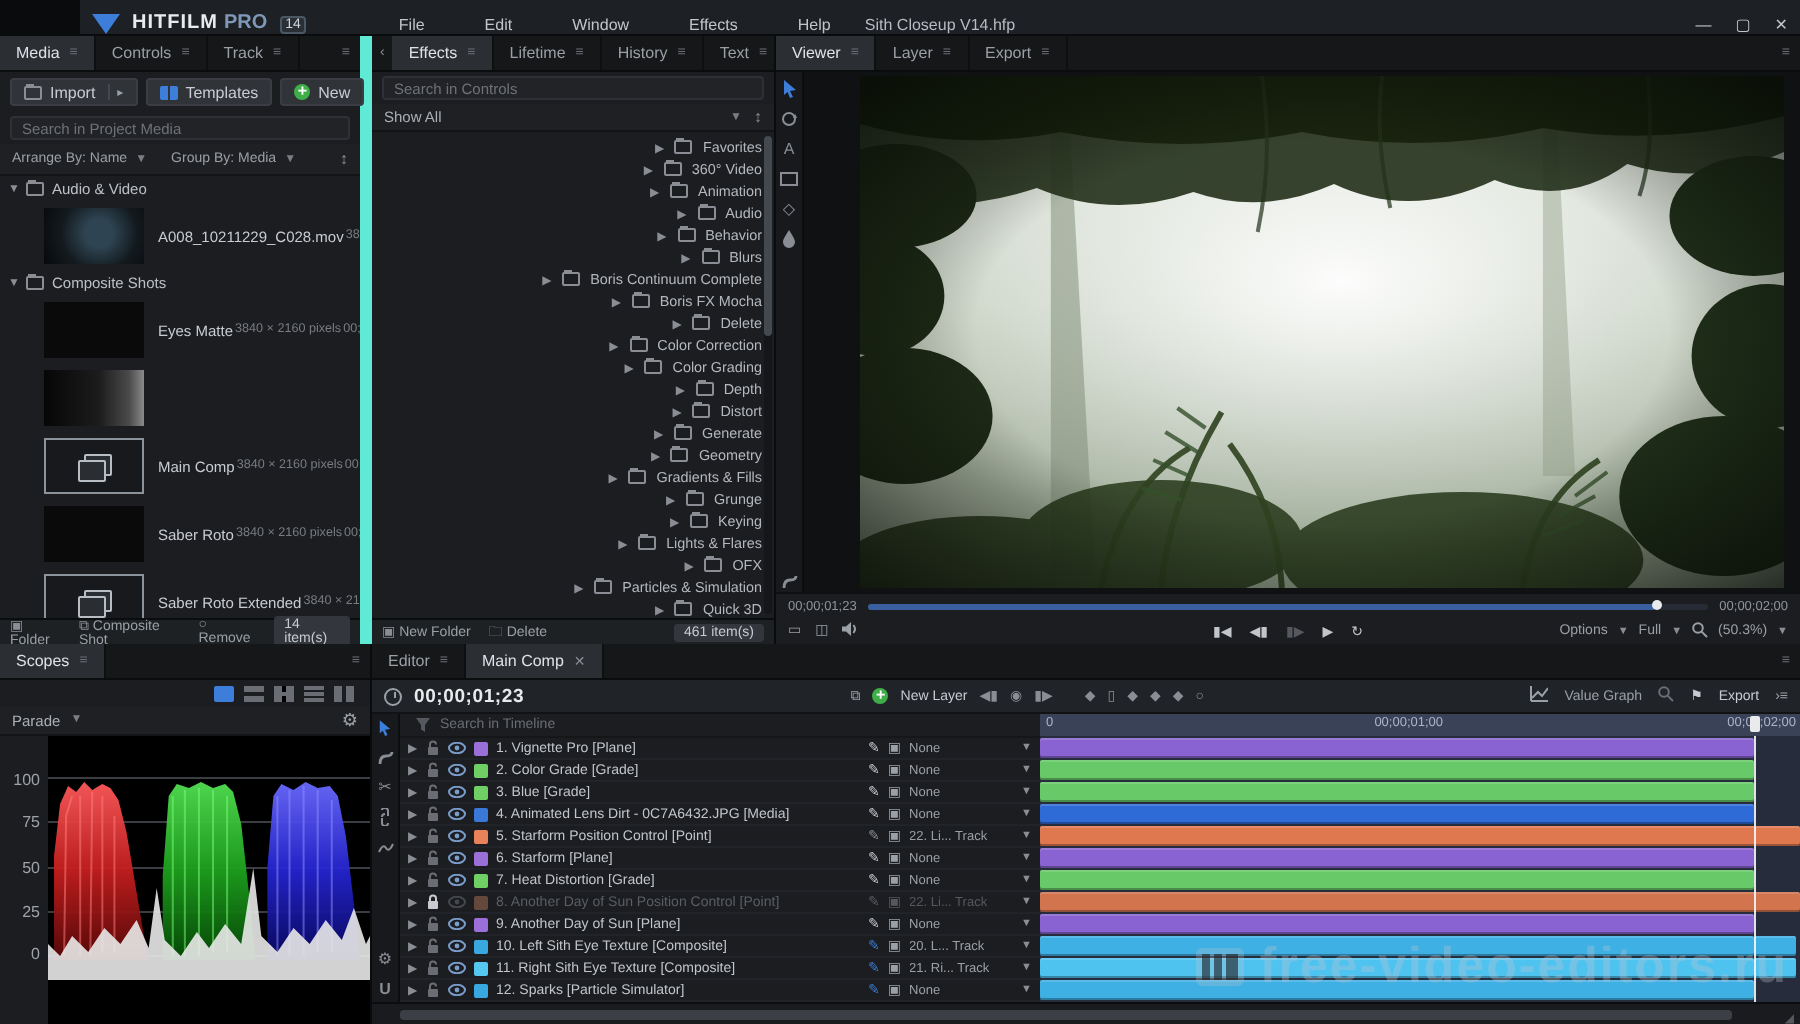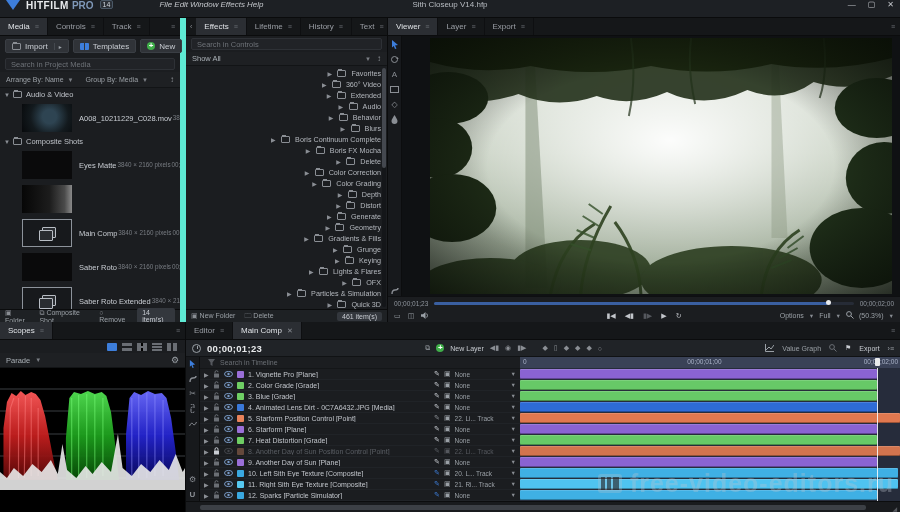--- a/index.html
+++ b/index.html
@@ -1,29 +1,29 @@
 <!DOCTYPE html>
 <html><head>
 <meta charset="utf-8">
 <style>
   * { margin:0; padding:0; box-sizing:border-box; }
   html,body { width:900px; height:512px; overflow:hidden; background:#0a0b0c;
     font-family:"Liberation Sans", sans-serif; color:#c8cbd0; }
   .app { width:900px; height:512px; display:flex; flex-direction:column; position:relative; }
 
   
-  .titlebar { height:18px; background:#1d2024; display:flex; align-items:flex-start; gap:6px;
-    padding:0 6px; border-bottom:1px solid #0a0b0c; flex:0 0 18px; }
+  .titlebar { height:18px; background:#1d2024; display:flex; align-items:flex-end; gap:6px;
+    padding:0 6px; border-bottom:1px solid #0a0b0c; flex:0 0 18px;margin-left:40px; }
   .logo-tri { width:0; height:0; border-left:7px solid transparent; border-right:7px solid transparent;
     border-top:10px solid #3d7edb; }
   .logo-text { font-size:10px; font-weight:bold; color:#e9ebee; letter-spacing:.5px; }
   .logo-accent { font-size:10px; font-weight:bold; color:#7f98b8; margin-left:-3px; }
   .ver-badge { font-size:7px; background:#2a2f36; border:1px solid #4a5866; color:#cfd5dc;
     padding:0 2px; border-radius:2px; }
-  .menus { display:flex; gap:2px; margin-left:40px;font-style:italic; }
+  .menus { display:flex; gap:30px; margin-left:40px; }
   .menus span { font-size:8px; color:#c2c5ca; }
   .doc-title { position:absolute; left:0; right:0; text-align:center; font-size:8px; color:#b8bcc2; pointer-events:none; }
   .titlebar { position:relative; }
   .win-controls { margin-left:auto; display:flex; gap:12px; z-index:2; }
   .win-controls span { font-size:8px; color:#c2c5ca; }
 
   
   .top-row { height:304px; display:flex; flex:0 0 304px; }
   .bottom-row { height:190px; display:flex; flex:0 0 190px; }
   .panel { background:#1b1d20; display:flex; flex-direction:column; position:relative; }
@@ -372,21 +372,21 @@
             <span>Favorites</span>
           </div>
           <div class="tree-row">
             <span class="tw">▶</span>
             <span class="folder-ic"></span>
             <span>360° Video</span>
           </div>
           <div class="tree-row">
             <span class="tw">▶</span>
             <span class="folder-ic"></span>
-            <span>Extended</span>
+            <span>Animation</span>
           </div>
           <div class="tree-row">
             <span class="tw">▶</span>
             <span class="folder-ic"></span>
             <span>Audio</span>
           </div>
           <div class="tree-row">
             <span class="tw">▶</span>
             <span class="folder-ic"></span>
             <span>Behavior</span>
@@ -652,20 +652,27 @@
         <span class="sic s3"></span>
         <span class="sic s4"></span>
         <span class="sic s5"></span>
       </div>
       <div class="moderow">
         <span>Parade</span>
         <span class="dd-arrow" style="font-size:6px;color:#7a7e84">▼</span>
         <span class="gear-ic">⚙</span>
       </div>
       <div class="scope-body">
+        <div class="scope-axis" id="scope-axis">
+            <span style="top: 15%;">100</span>
+            <span style="top: 30%;">75</span>
+            <span style="top: 46%;">50</span>
+            <span style="top: 61%;">25</span>
+            <span style="top: 76%;">0</span>
+          </div>
         <div class="scope-plot">
           <svg viewBox="0 0 160 144" preserveAspectRatio="none">
             <defs>
               <linearGradient id="gr" x1="0" y1="0" x2="0" y2="1">
                 <stop offset="0" stop-color="#ff5a5a"></stop>
                   <stop offset=".5" stop-color="#c41e1e"></stop>
                   <stop offset="1" stop-color="#5a0808"></stop>
               </linearGradient>
               <linearGradient id="gg" x1="0" y1="0" x2="0" y2="1">
                 <stop offset="0" stop-color="#52e052"></stop>

